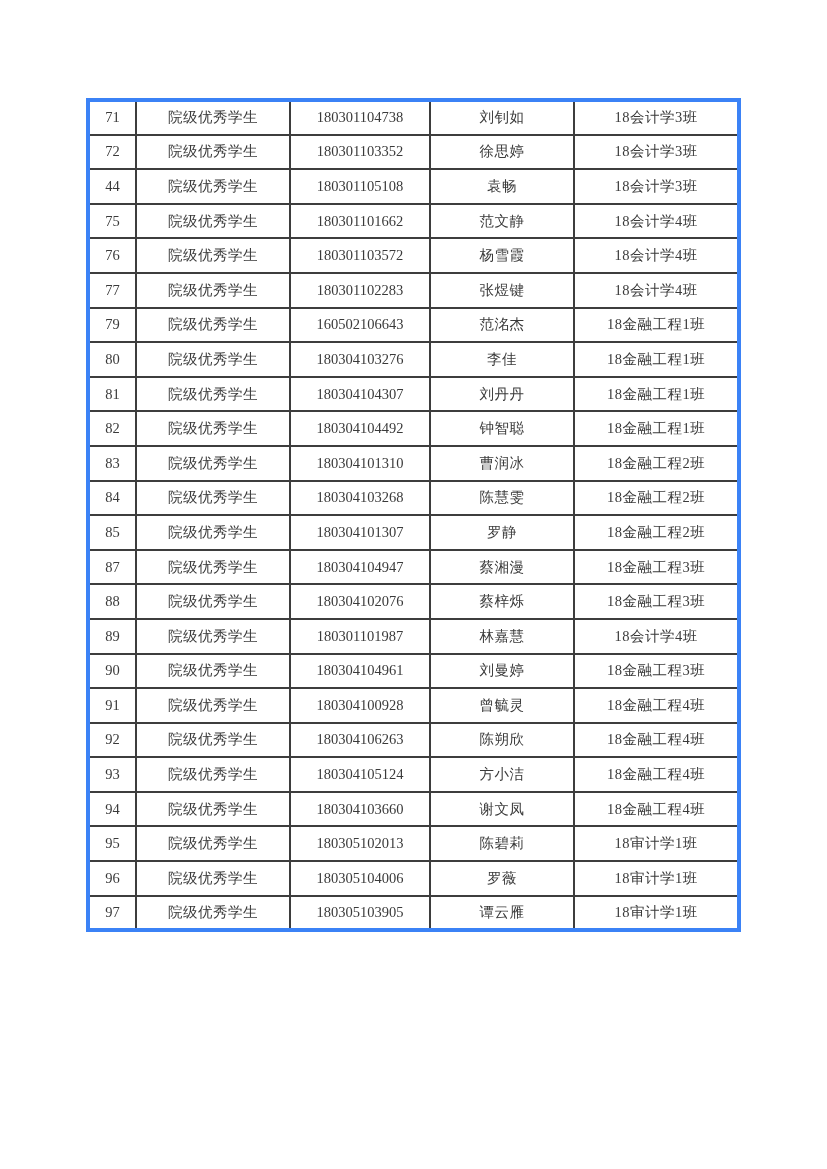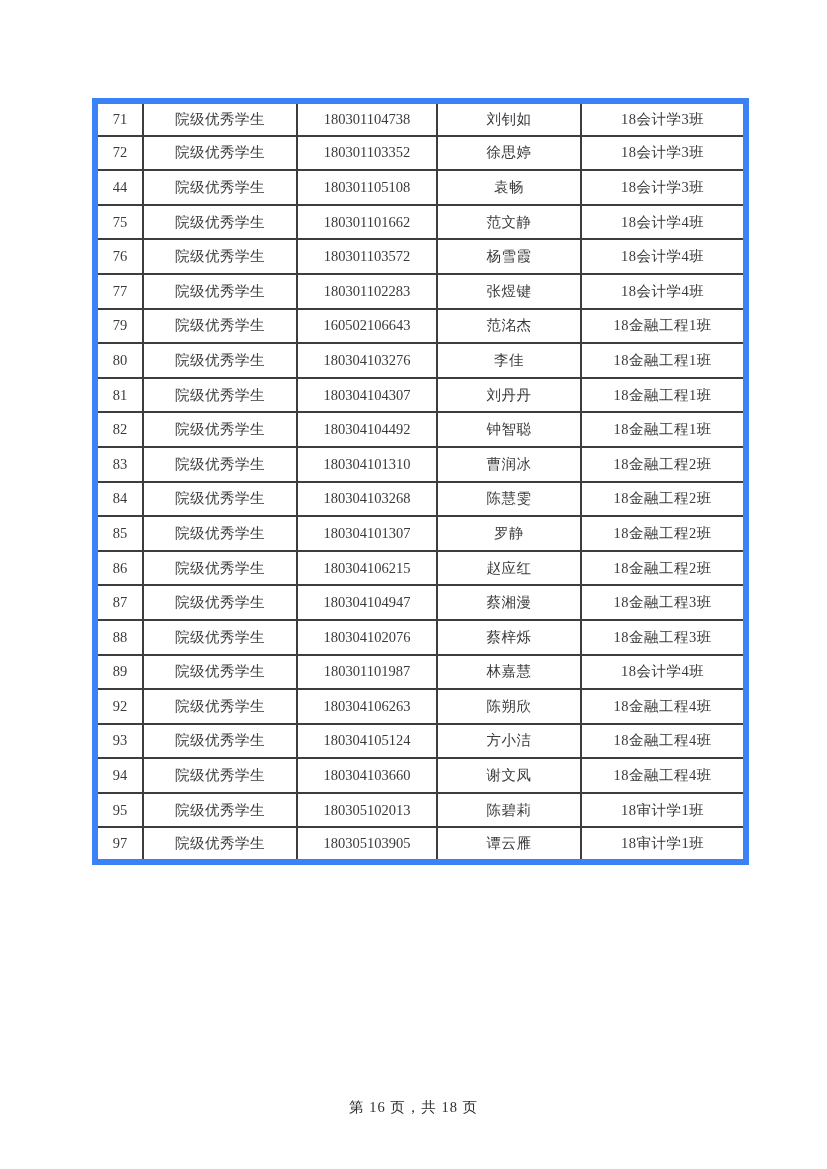--- a/index.html
+++ b/index.html
@@ -17,26 +17,26 @@
   }
   .sheet {
     position: absolute;
     left: 0; top: 0;
     width: 827px;
     height: 1169px;
     background: #ffffff;
   }
   table.students {
     position: absolute;
-    left: 92px;
+    left: 86px;
     top: 98px;
     width: 651px;
     border-collapse: collapse;
     table-layout: fixed;
-    border: 6px solid #3b82f6;
+    border: 4px solid #3b82f6;
   }
   table.students tr {
     height: 34.6px;
   }
   table.students td {
     border: 2px solid #3d3d3d;
     text-align: center;
     vertical-align: middle;
     padding: 0;
     font-size: 14.5px;
@@ -157,27 +157,20 @@
           <td>18金融工程2班</td>
         </tr>
         <tr>
           <td class="num">85</td>
           <td>院级优秀学生</td>
           <td class="num">180304101307</td>
           <td>罗静</td>
           <td>18金融工程2班</td>
         </tr>
         <tr>
-          <td class="num">86</td>
-          <td>院级优秀学生</td>
-          <td class="num">180304106215</td>
-          <td>赵应红</td>
-          <td>18金融工程2班</td>
-        </tr>
-        <tr>
           <td class="num">87</td>
           <td>院级优秀学生</td>
           <td class="num">180304104947</td>
           <td>蔡湘漫</td>
           <td>18金融工程3班</td>
         </tr>
         <tr>
           <td class="num">88</td>
           <td>院级优秀学生</td>
           <td class="num">180304102076</td>
@@ -185,20 +178,34 @@
           <td>18金融工程3班</td>
         </tr>
         <tr>
           <td class="num">89</td>
           <td>院级优秀学生</td>
           <td class="num">180301101987</td>
           <td>林嘉慧</td>
           <td>18会计学4班</td>
         </tr>
         <tr>
+          <td class="num">90</td>
+          <td>院级优秀学生</td>
+          <td class="num">180304104961</td>
+          <td>刘曼婷</td>
+          <td>18金融工程3班</td>
+        </tr>
+        <tr>
+          <td class="num">91</td>
+          <td>院级优秀学生</td>
+          <td class="num">180304100928</td>
+          <td>曾毓灵</td>
+          <td>18金融工程4班</td>
+        </tr>
+        <tr>
           <td class="num">92</td>
           <td>院级优秀学生</td>
           <td class="num">180304106263</td>
           <td>陈朔欣</td>
           <td>18金融工程4班</td>
         </tr>
         <tr>
           <td class="num">93</td>
           <td>院级优秀学生</td>
           <td class="num">180304105124</td>
@@ -213,22 +220,28 @@
           <td>18金融工程4班</td>
         </tr>
         <tr>
           <td class="num">95</td>
           <td>院级优秀学生</td>
           <td class="num">180305102013</td>
           <td>陈碧莉</td>
           <td>18审计学1班</td>
         </tr>
         <tr>
+          <td class="num">96</td>
+          <td>院级优秀学生</td>
+          <td class="num">180305104006</td>
+          <td>罗薇</td>
+          <td>18审计学1班</td>
+        </tr>
+        <tr>
           <td class="num">97</td>
           <td>院级优秀学生</td>
           <td class="num">180305103905</td>
           <td>谭云雁</td>
           <td>18审计学1班</td>
         </tr>
       </tbody>
   </table>
-  <div class="footer">第 16 页，共 18 页</div>
 </div>
 
 </body></html>

